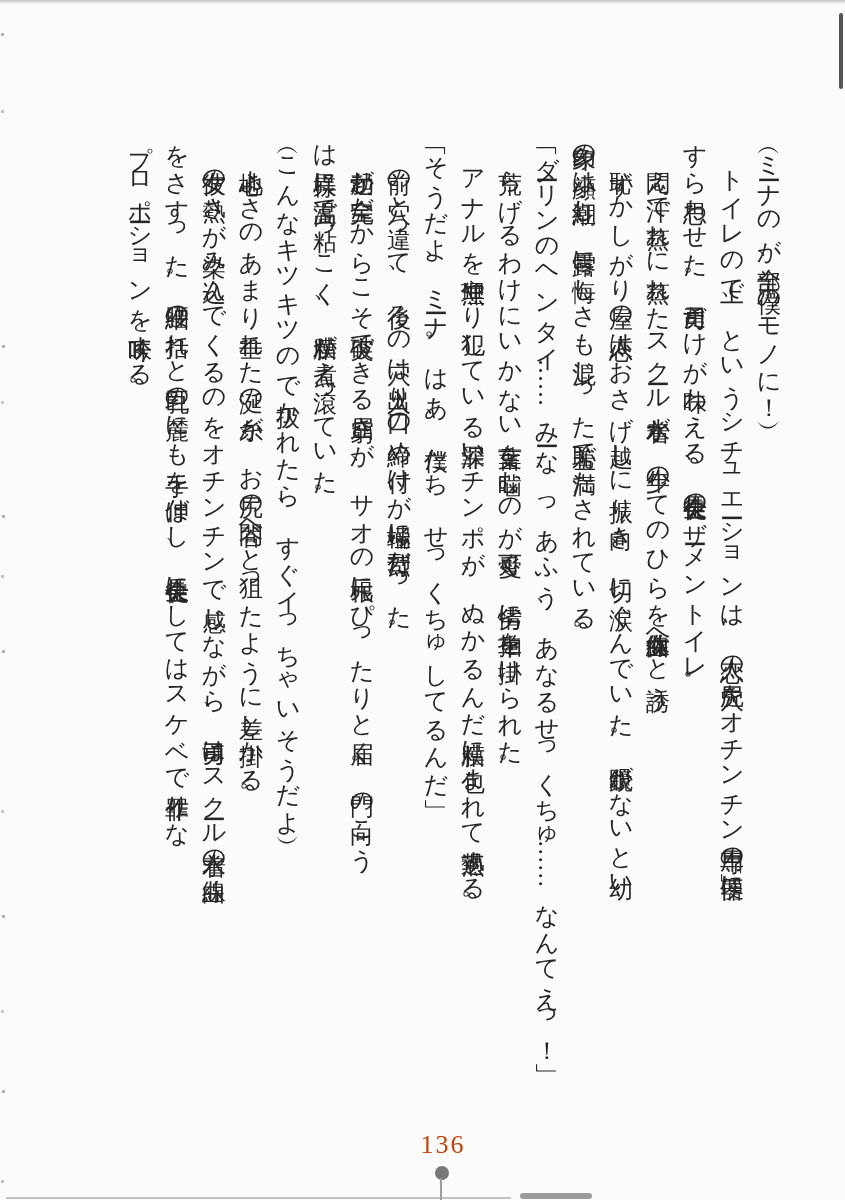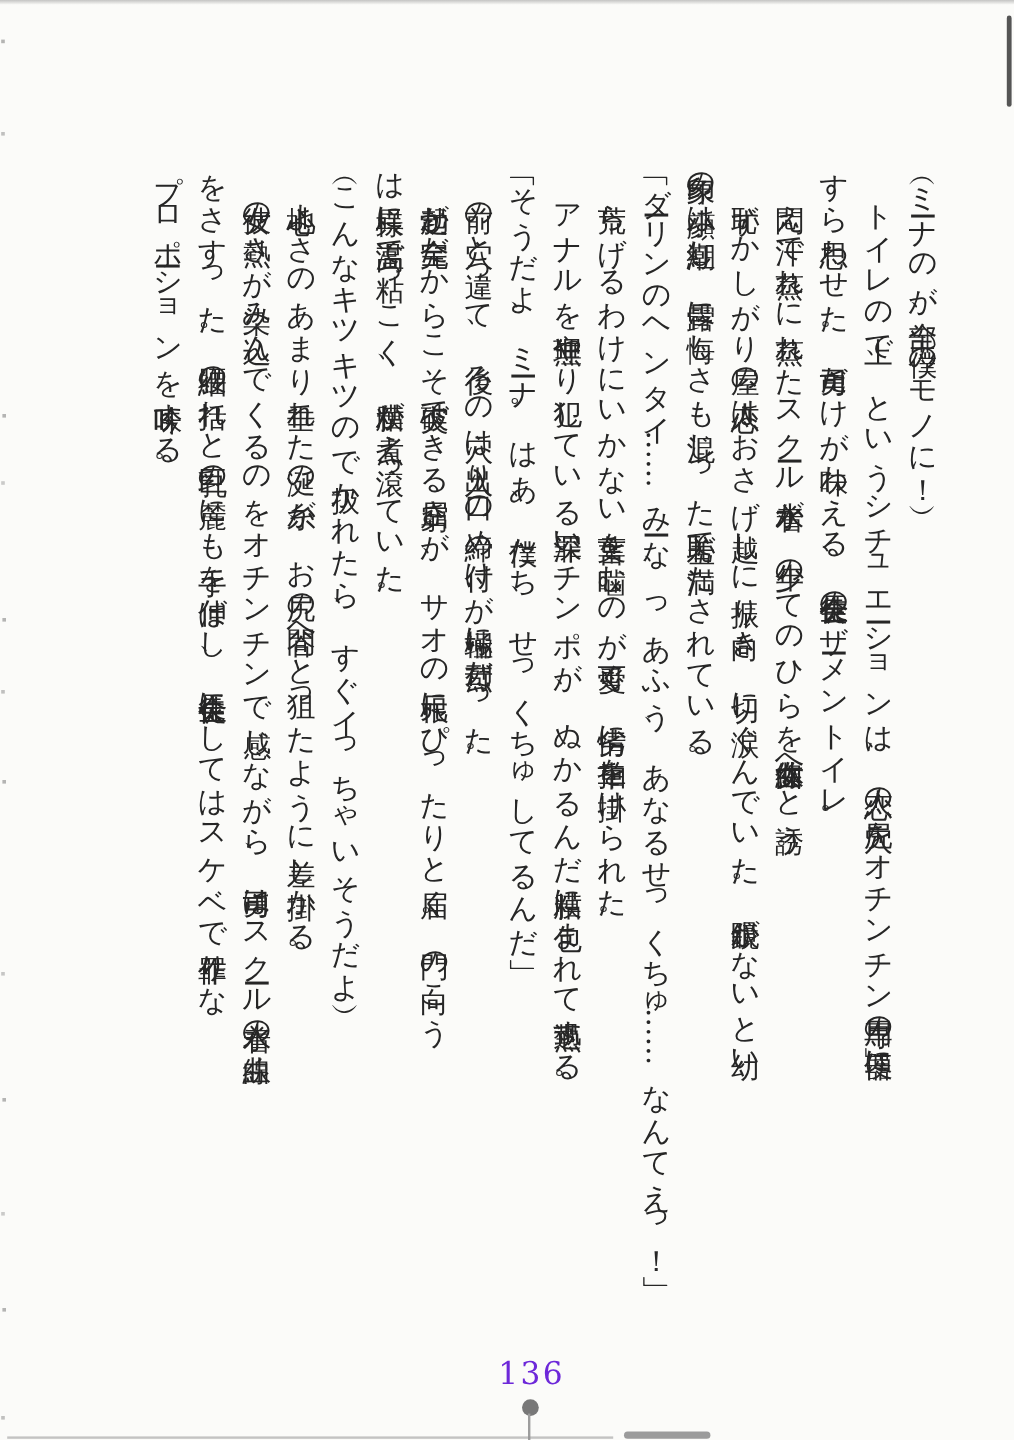--- a/index.html
+++ b/index.html
@@ -138,20 +138,20 @@
       <div class="tcol indent-1">前の穴と違って、後ろの穴は出入り口の締め付けが極端に苛烈だった。</div>
       <div class="tcol indent-1">勃起が完全だからこそ突破できる窮屈さが、サオの根元にぴったりと届く。門の向こう</div>
       <div class="tcol indent-0">は異様に高温で粘っこく、粘膜が煮え滾っていた。</div>
       <div class="tcol indent-half">（こんなキツキツので扱かれたら、すぐイっちゃいそうだよ）</div>
       <div class="tcol indent-1">心地よさのあまり垂れた涎の糸が、お尻の谷間へと狙ったように差し掛かる。</div>
       <div class="tcol indent-1">彼女の熱さが染み込んでくるのをオチンチンで感じながら、勇司はスクール水着の曲線</div>
       <div class="tcol indent-0">をさすった。細腰の括れと巨乳の麓にも手を伸ばし、生徒会長にしてはスケベで罪作りな</div>
       <div class="tcol indent-0">プロポーションを吟味する。</div>
     </div>
 
-  <div id="page-number" style="color: #6d28d9;">136</div>
+  <div id="page-number" style="color: #c2410c; font-family: Liberation Serif, serif;">136</div>
   <div id="binding-pin"></div>
   <div id="pin-stem"></div>
 
   <div id="bottom-edge-line"></div>
   <div id="bottom-edge-bar"></div>
 
 </div>
 
 </body></html>

